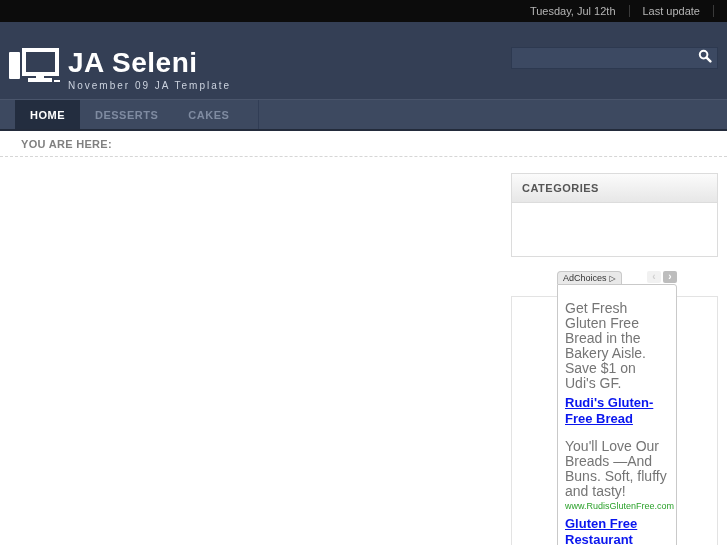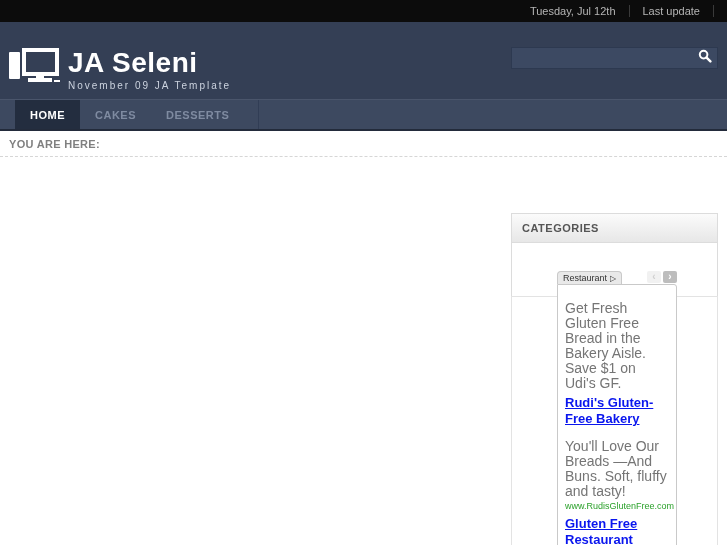--- a/index.html
+++ b/index.html
@@ -28,28 +28,28 @@
   
   .navbar { height:32px; background:#3d4960; border-top:1px solid rgba(255,255,255,.07);
             border-bottom:2px solid #232b3b; display:flex; padding-left:15px; }
   .nav-item { line-height:30px; padding:0 15px; font-size:11px; font-weight:bold;
               letter-spacing:.5px; color:#7f8ba1; cursor:pointer; }
   .nav-item.active { background:#232d3f; color:#fff;text-align:right; }
   .nav-divider { width:1px; background:#313d55; margin-left:14px; }
 
   
   .breadcrumb-bar { height:26px; background:#fff; display:flex; align-items:center;
-                    padding-left:9px; border-bottom:1px dashed #d6d6d6; }
+                    padding-left:21px; border-bottom:1px dashed #d6d6d6; }
   .breadcrumb-bar span { font-size:11px; font-weight:bold; color:#808080; letter-spacing:.3px; }
 
   
   .content { position:relative; height:388px; overflow:hidden; background:#fff; }
   .sidebar { position:absolute; top:16px; right:9px; width:207px; height:372px; }
 
-  .module-box { border:1px solid #dcdcdc; background:#fff;margin-top:40px; }
+  .module-box { border:1px solid #dcdcdc; background:#fff; }
   .module-header { height:29px; line-height:29px; padding-left:10px;
                    background:linear-gradient(#fbfbfb,#e7e7e7);
                    border-bottom:1px solid #dcdcdc;
                    font-size:11px; font-weight:bold; color:#555; letter-spacing:.5px; }
   .module-body { height:53px; background:#fff; }
 
   .module-box2 { position:absolute; top:123px; left:0; right:0; height:260px;
                  border:1px solid #e3e3e3; background:#fff; }
 
   
@@ -105,58 +105,58 @@
           <circle cx="5.6" cy="5.6" r="3.8" fill="none" stroke="#fff" stroke-width="2"></circle>
           <line x1="8.6" y1="8.6" x2="12.4" y2="12.4" stroke="#fff" stroke-width="2.4" stroke-linecap="round"></line>
         </svg>
       </span>
     </div>
   </div>
 </div>
 
 <div class="navbar">
   <div class="nav-item active">HOME</div>
+  <div class="nav-item">DESSERTS</div>
   <div class="nav-item">CAKES</div>
-  <div class="nav-item">DESSERTS</div>
   <div class="nav-divider"></div>
 </div>
 
 <div class="breadcrumb-bar">
   <span>YOU ARE HERE:</span>
 </div>
 
 <div class="content">
   <div class="sidebar">
 
     <div class="module-box">
       <div class="module-header">CATEGORIES</div>
       <div class="module-body"></div>
     </div>
 
     <div class="module-box2"></div>
 
     <div class="ad-wrap">
       <div class="ad-tabrow">
         <div class="ad-tab">
-          <span>Restaurant</span>
+          <span>AdChoices</span>
           <span class="tri">▷</span>
         </div>
         <div class="ad-arrows">
           <div class="ad-arrow prev">‹</div>
           <div class="ad-arrow next">›</div>
         </div>
       </div>
       <div class="ad-box">
 
         <div>
           <div class="ad-body">Get Fresh Gluten Free Bread in the Bakery Aisle. Save $1 on Udi's GF.</div>
         </div>
 
         <div>
-          <a class="ad-title">Rudi's Gluten-Free Bakery</a>
+          <a class="ad-title">Rudi's Gluten-Free Bread</a>
           <div class="ad-body">You'll Love Our Breads —And Buns. Soft, fluffy and tasty!</div>
           <div class="ad-url">www.RudisGlutenFree.com</div>
         </div>
 
         <div>
           <a class="ad-title">Gluten Free Restaurant</a>
           <div class="ad-body">Get Great Coupons on Top Restaurant in Twin Cities upto 80% off.</div>
 
         </div>
 

